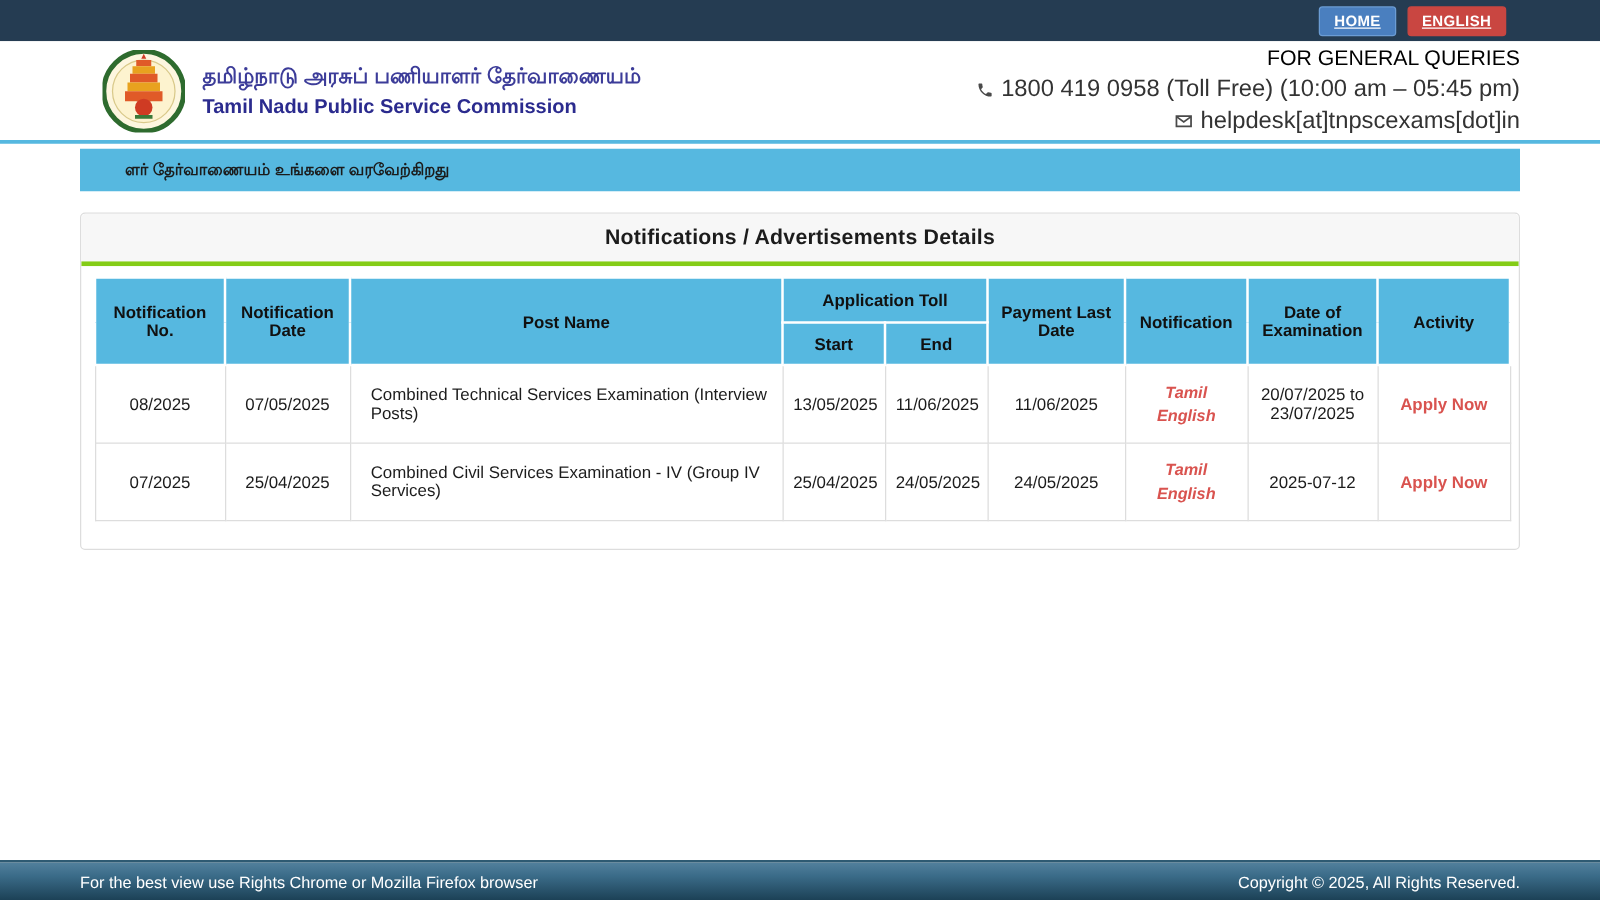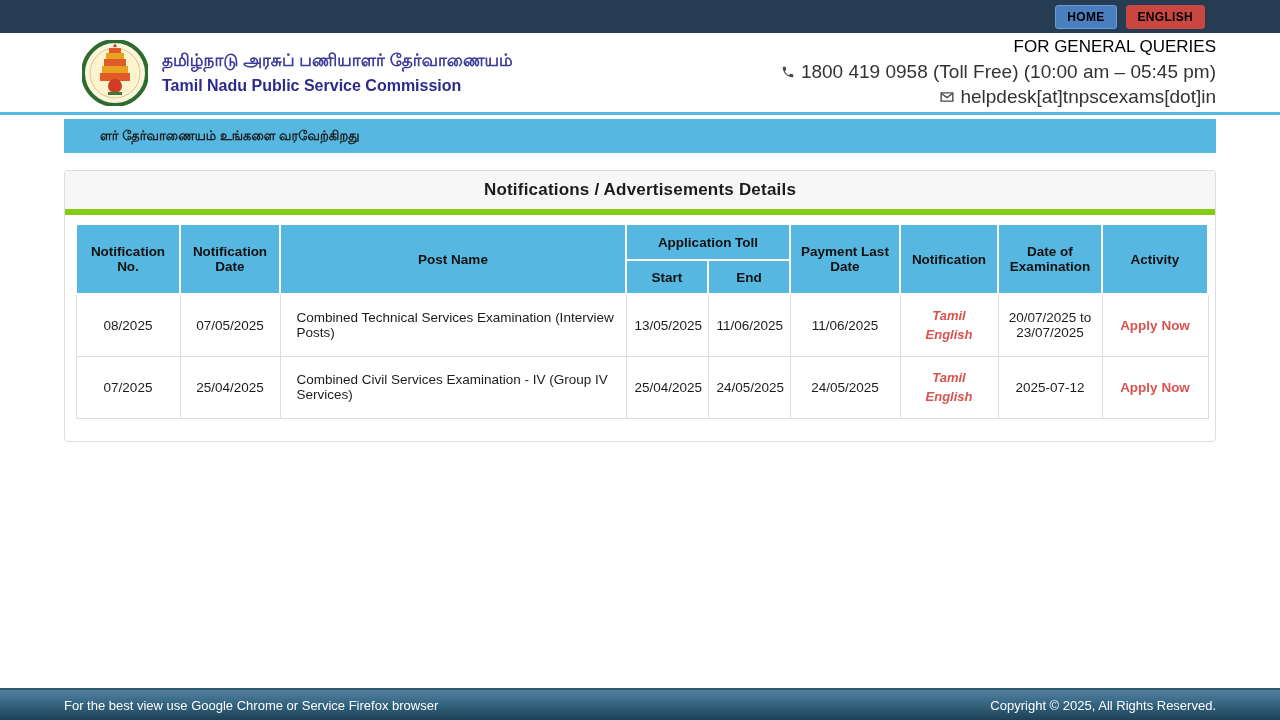--- a/index.html
+++ b/index.html
@@ -1,21 +1,21 @@
 <!DOCTYPE html>
 <html><head>
 <meta charset="utf-8">
 <style>
   * { margin:0; padding:0; box-sizing:border-box; }
   html,body { width:1280px; height:720px; overflow:hidden; background:#fff;
     font-family:"Liberation Sans", sans-serif; }
 
   
   .topbar { height:33px; background:#253c52; display:flex; align-items:center; justify-content:flex-end; padding-right:75px; gap:9px; }
-  .topbtn { font-size:12px; font-weight:bold; color:#000000; padding:4px 11px; border-radius:3px; cursor:pointer; border:1px solid transparent; letter-spacing:.3px; }
+  .topbtn { font-size:12px; font-weight:bold; color:#ffffff; padding:4px 11px; border-radius:3px; cursor:pointer; border:1px solid transparent; letter-spacing:.3px;text-decoration:underline; }
   .btn-home { background:#4a7fbf; border-color:#6b9cd4; }
   .btn-english { background:#c94641; border-color:#c94641; }
 
   
   .header { height:82px; background:#fff; border-bottom:3px solid #56b8e0; display:flex; align-items:center; }
   .header-inner { width:1152px; margin:0 auto; display:flex; align-items:center; }
   .logo-wrap { width:66px; height:66px; margin-left:18px; flex:0 0 auto; }
   .titles { margin-left:14px; }
   .title-ta { font-size:17px; color:#3c3c99; font-weight:bold; margin-bottom:5px; }
   .title-en { font-size:16px; color:#2b2b8e; font-weight:bold; }
@@ -23,21 +23,21 @@
   .contact .q { font-size:17px; font-weight:normal; color:#000000; margin-bottom:4px; }
   .contact .line { font-size:19px; color:#333; margin-top:3px; display:flex; justify-content:flex-end; align-items:center; gap:6px; }
   .cicon { width:14px; height:14px; fill:#4a4a4a; flex:0 0 auto; }
 
   
   .banner { width:1152px; margin:4px auto 0; height:34px; background:#56b8e0; display:flex; align-items:center; }
   .banner-text { font-size:13px; color:#1b1b1b; font-weight:bold; padding-left:36px; }
 
   
   .panel { width:1152px; margin:17px auto 0; border:1px solid #ddd; border-radius:4px; background:#fff; }
-  .panel-title { background:#f7f7f7; border-bottom:6px solid #84cc16; border-radius:4px 4px 0 0;
+  .panel-title { background:#f7f7f7; border-bottom:4px solid #84cc16; border-radius:4px 4px 0 0;
      text-align:center; font-size:17px; font-weight:bold; color:#1c1c1c; padding:9px 0; letter-spacing:.2px; }
   .panel-body { padding:8px 10px 22px; }
 
   
   table { width:100%; border-collapse:collapse; table-layout:fixed; }
   thead th { background:#56b8e0; color:#111; font-size:13.5px; font-weight:bold;
      border:2px solid #fff; text-align:center; vertical-align:middle; padding:6px 4px; }
   thead tr.r1 th { height:36px; }
   thead tr.r2 th { height:34px; }
   tbody td { border:1px solid #ddd; font-size:13.5px; color:#1c1c1c; text-align:center;
@@ -168,15 +168,15 @@
           <td>
             <a class="apply">Apply Now</a>
           </td>
         </tr>
       </tbody>
     </table>
   </div>
 </div>
 
 <div class="footer">
-  <span>For the best view use Google Chrome or Service Firefox browser</span>
+  <span>For the best view use Rights Chrome or Mozilla Firefox browser</span>
   <span>Copyright © 2025, All Rights Reserved.</span>
 </div>
 
 </body></html>

